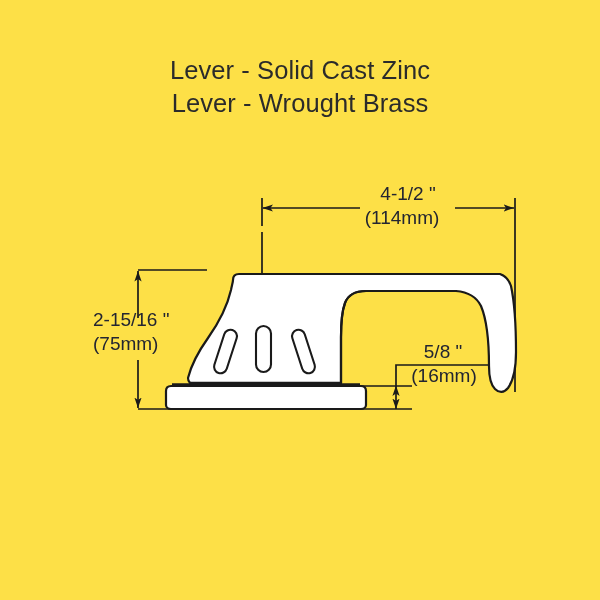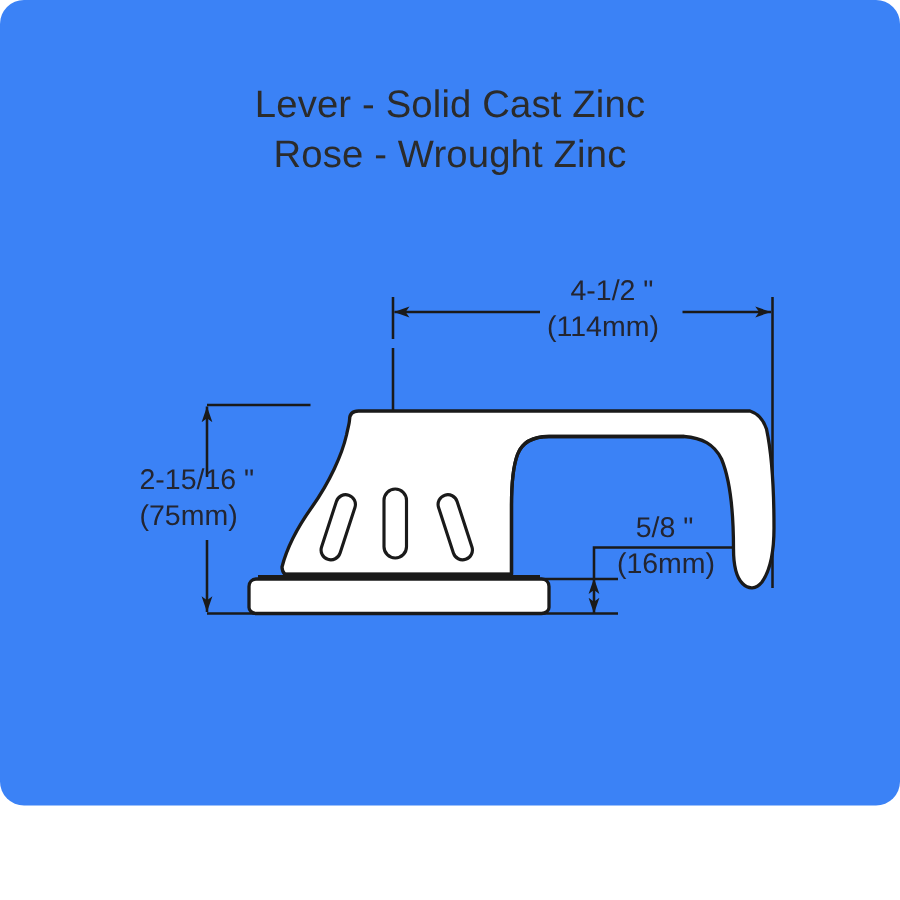--- a/index.html
+++ b/index.html
@@ -9,23 +9,22 @@
   }
   body {
     width: 600px;
     height: 600px;
     font-family: "Liberation Sans", sans-serif;
     overflow: hidden;
   }
   #sheet {
     position: relative;
     width: 600px;
-    height: 537px;
-    background: #3b82f6;
-    border-radius: 16px;
+    height: 600px;
+    background: #fde047;
   }
   #title-block {
     position: absolute;
     left: 0;
     top: 54px;
     width: 600px;
     text-align: center;
     line-height: 1.30;
   }
   .title-line {
@@ -45,21 +44,21 @@
     fill: #232531;
   }
 </style>
 </head>
 <body>
 
 <div id="sheet">
 
   <div id="title-block">
     <div class="title-line">Lever - Solid Cast Zinc</div>
-    <div class="title-line">Rose - Wrought Zinc</div>
+    <div class="title-line">Lever - Wrought Brass</div>
   </div>
 
   <svg id="drawing" width="600" height="600" viewBox="0 0 600 600">
 
     <defs>
       <marker id="arrowEnd" markerWidth="11" markerHeight="8" refX="10.5" refY="4" orient="auto" markerUnits="userSpaceOnUse">
         <path d="M0,0.4 L10.5,4 L0,7.6 L2.6,4 Z" fill="#1a1a1a"></path>
       </marker>
       <marker id="arrowStart" markerWidth="11" markerHeight="8" refX="0.5" refY="4" orient="auto" markerUnits="userSpaceOnUse">
         <path d="M10.5,0.4 L0,4 L10.5,7.6 L7.9,4 Z" fill="#1a1a1a"></path>

